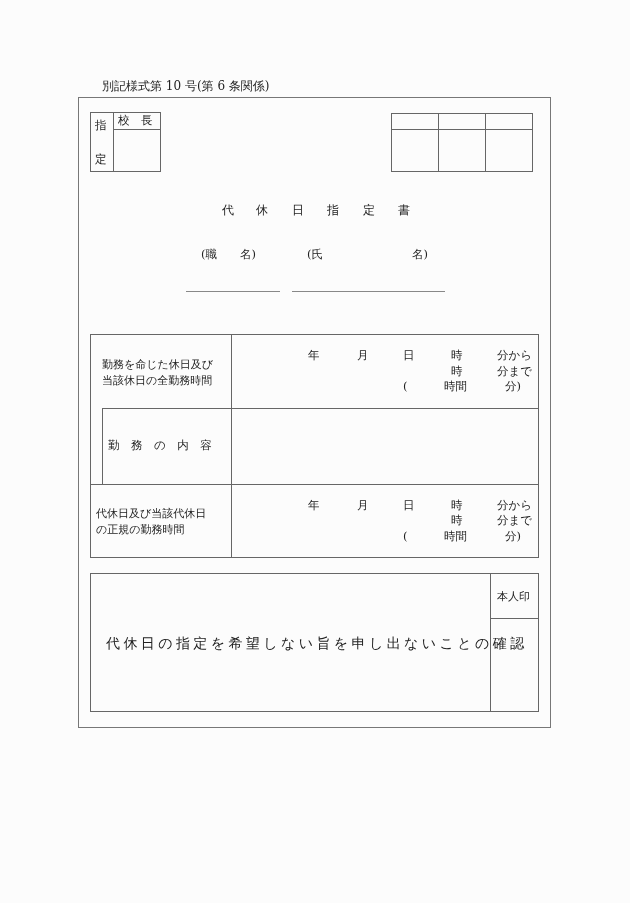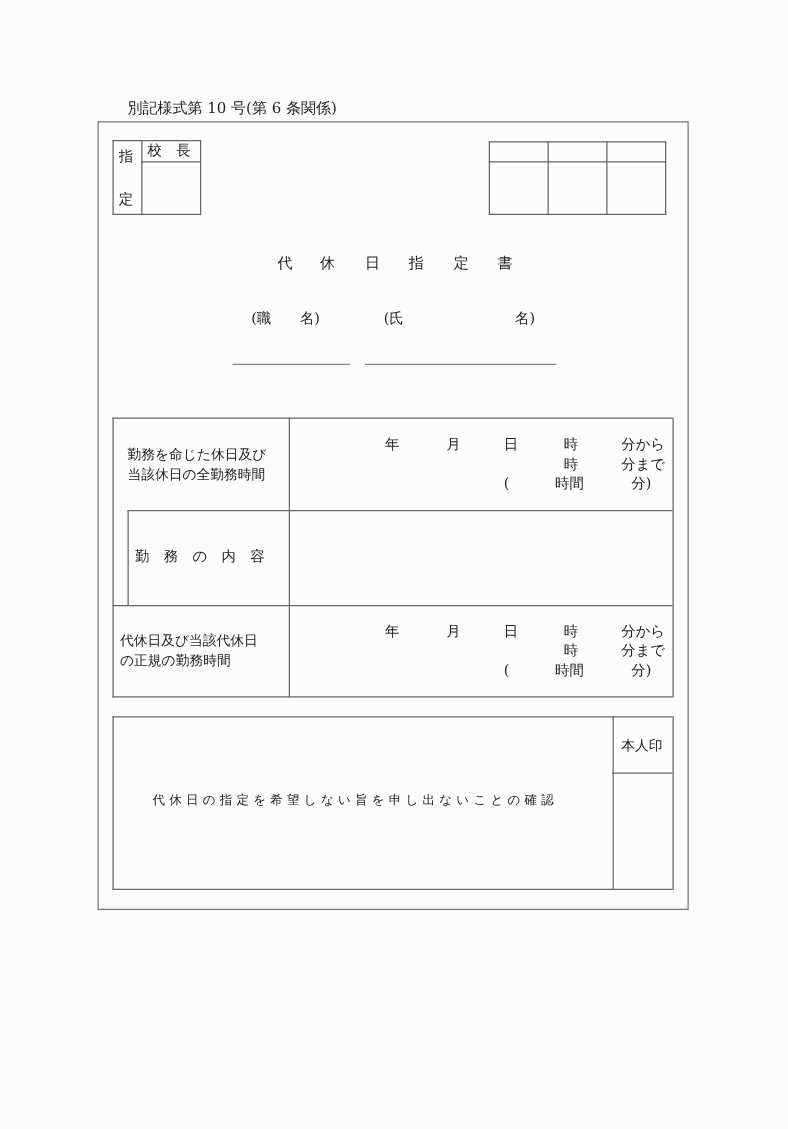--- a/index.html
+++ b/index.html
@@ -110,16 +110,16 @@
   <div class="abs" style="left:232px;top:485px;width:306px;height:72px;"></div>
 </div>
 
 <div>
   <div class="ln" style="left:90px;top:573px;width:448px;height:1px;"></div>
   <div class="ln" style="left:90px;top:711px;width:448px;height:1px;"></div>
   <div class="ln" style="left:90px;top:573px;width:1px;height:139px;"></div>
   <div class="ln" style="left:538px;top:573px;width:1px;height:139px;"></div>
   <div class="ln" style="left:490px;top:573px;width:1px;height:139px;"></div>
   <div class="ln" style="left:490px;top:618px;width:48px;height:1px;"></div>
-  <div class="txt" style="left:122px;top:636px;font-size:10px;letter-spacing:3.4px;">代休日の指定を希望しない旨を申し出ないことの確認</div>
+  <div class="txt" style="left:106px;top:636px;font-size:14px;letter-spacing:3.4px;">代休日の指定を希望しない旨を申し出ないことの確認</div>
   <div class="txt" style="left:497px;top:591px;font-size:11px;">本人印</div>
   <div class="abs" style="left:491px;top:619px;width:47px;height:92px;"></div>
 </div>
 
 </body></html>

